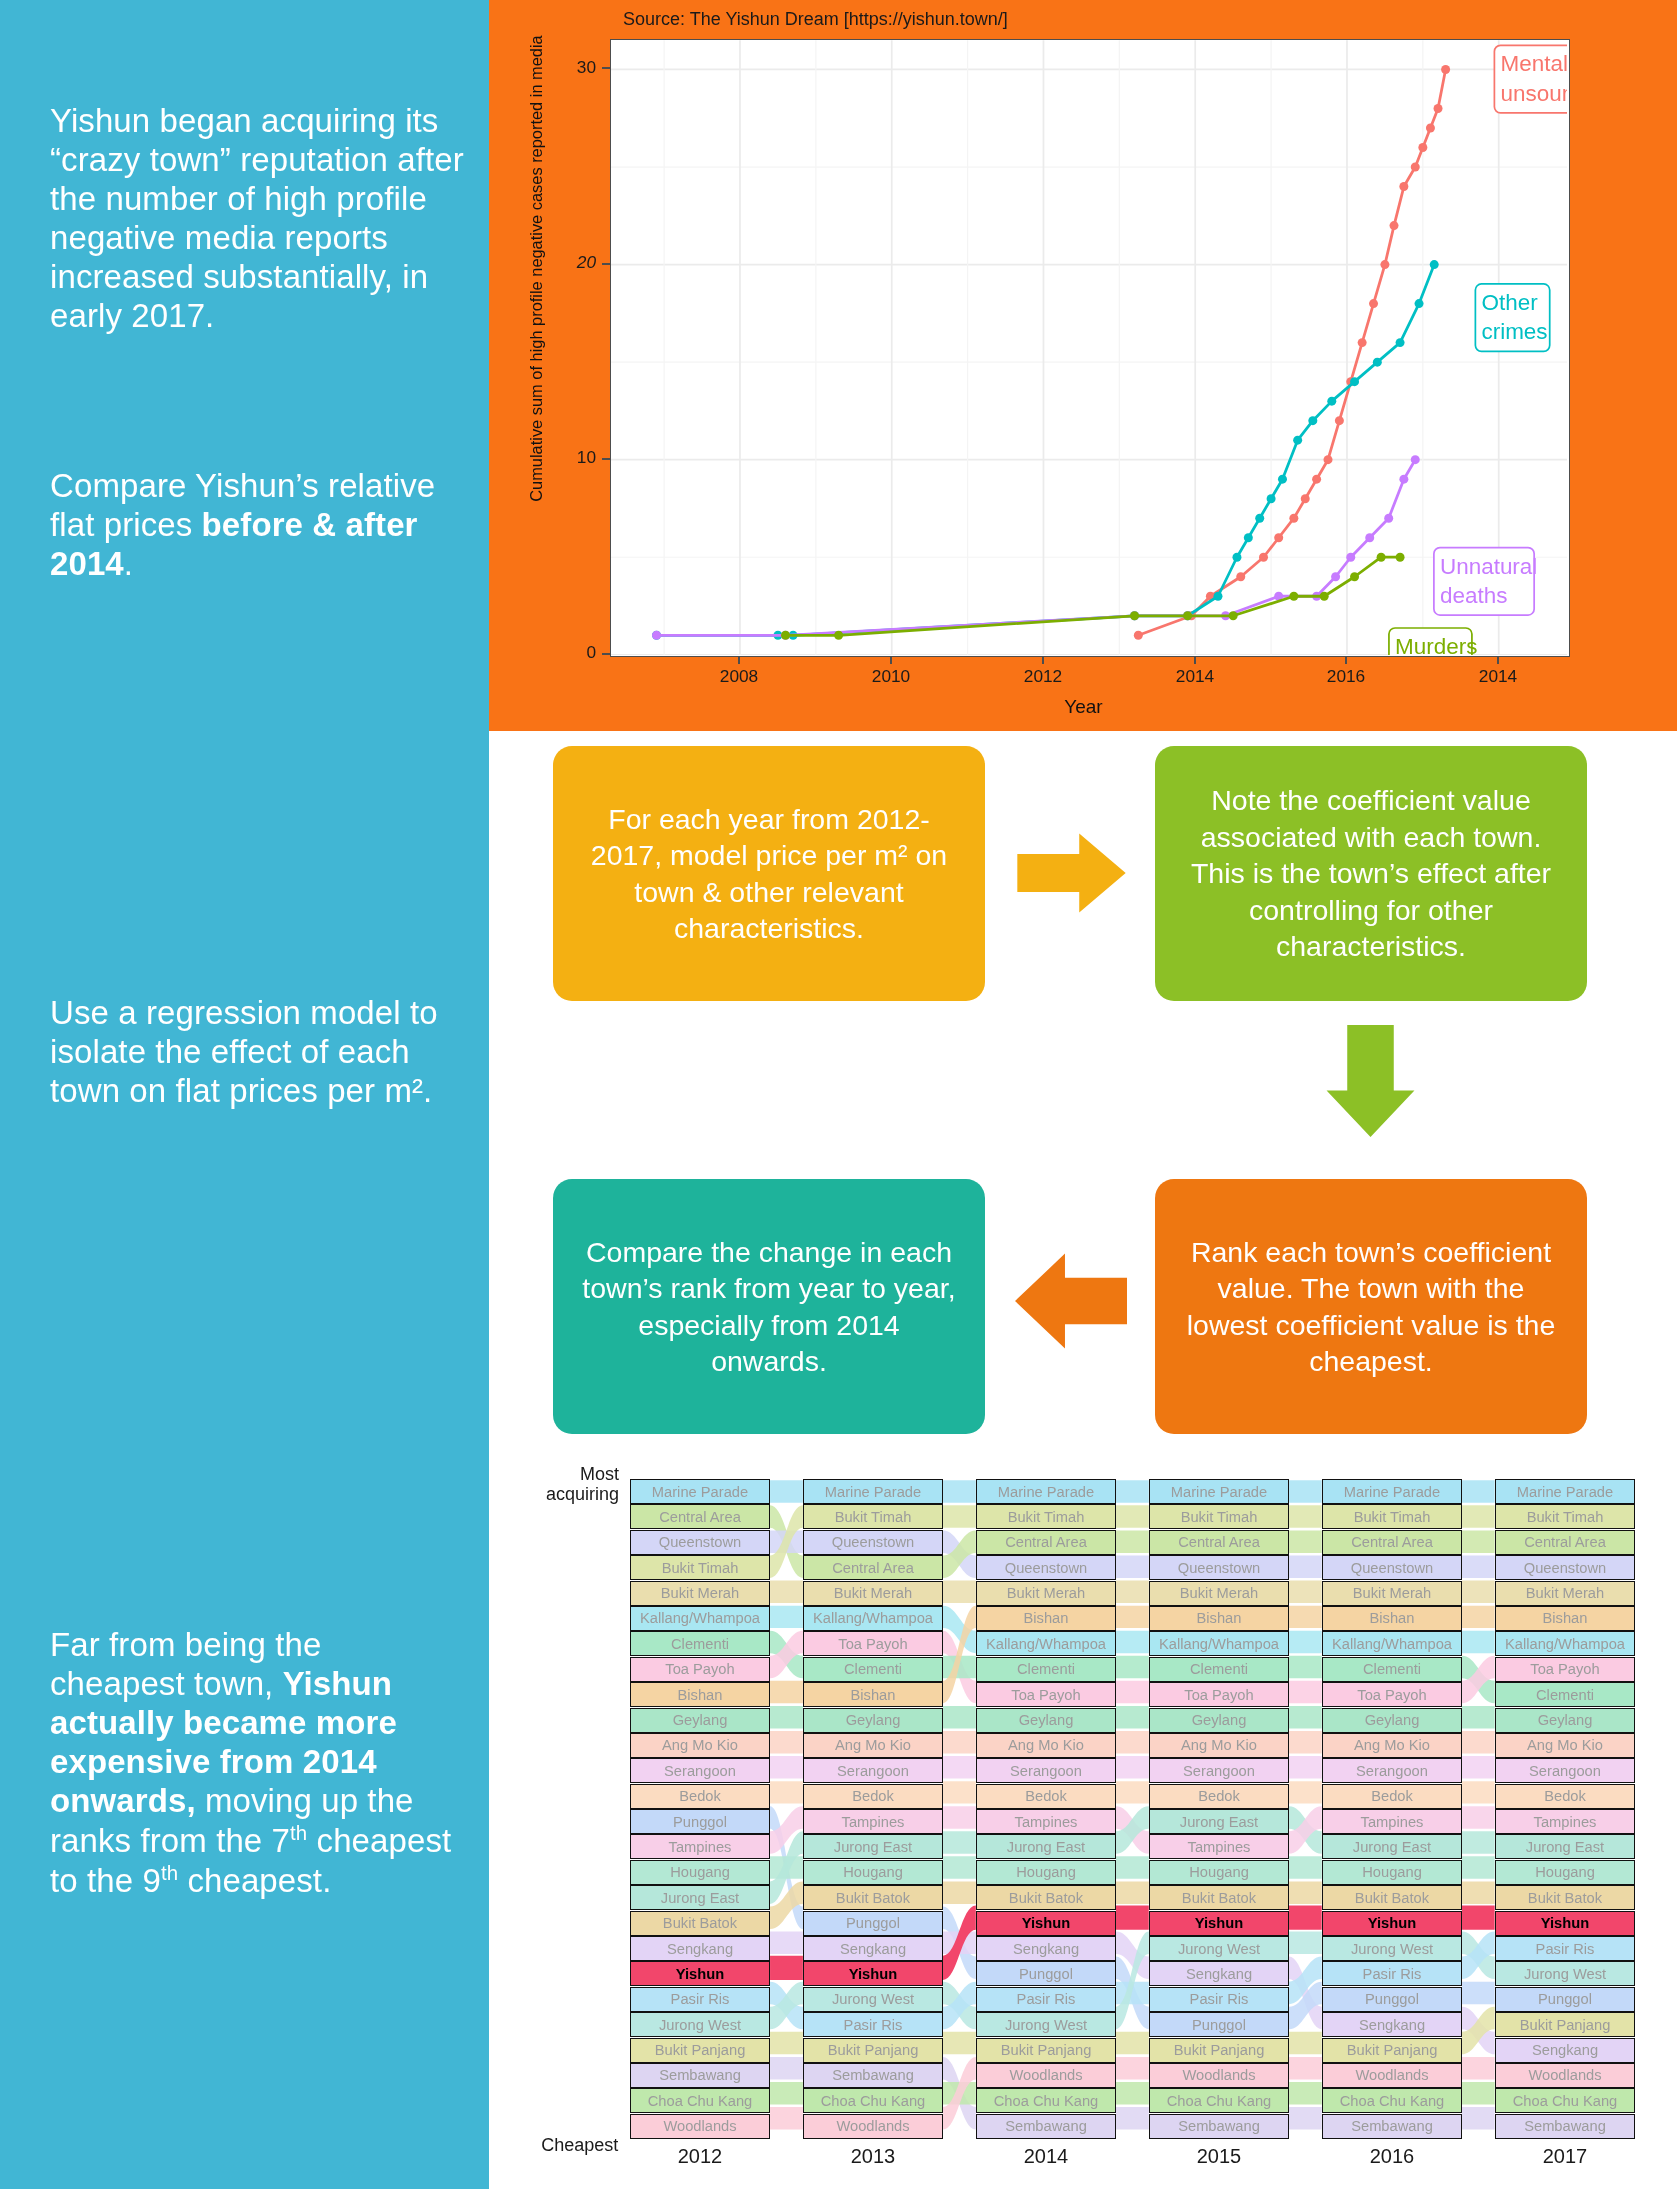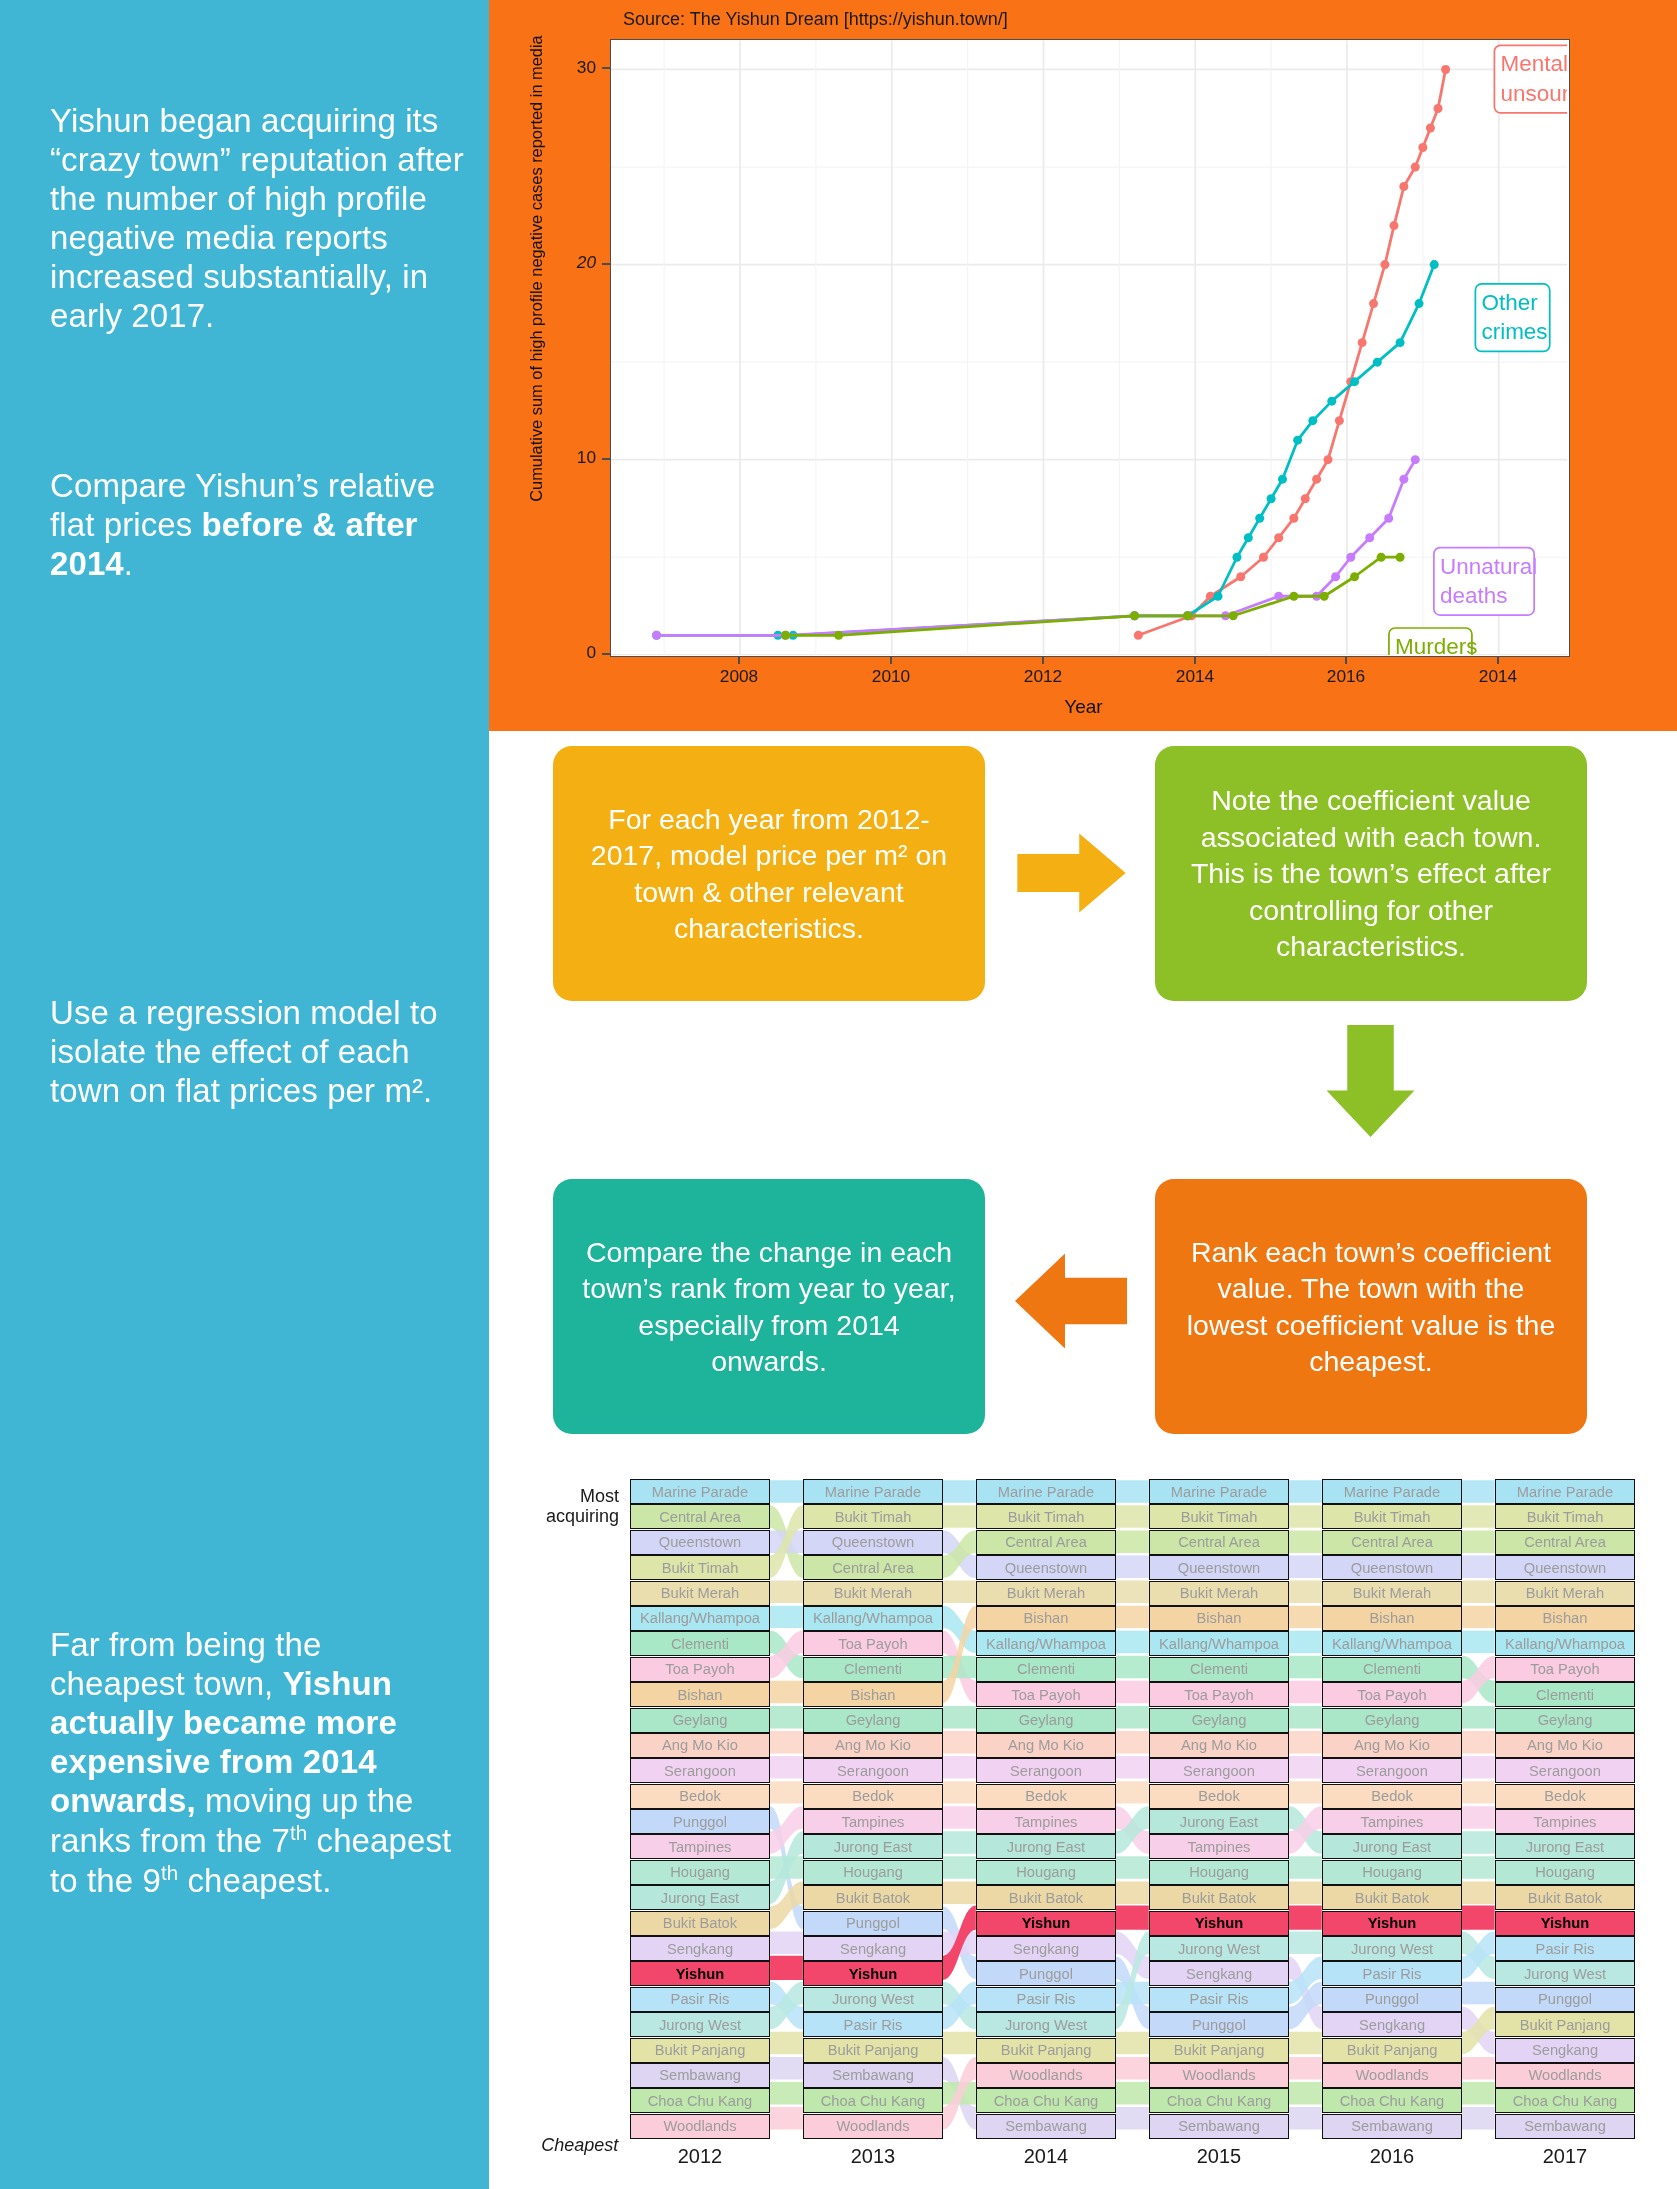--- a/index.html
+++ b/index.html
@@ -102,26 +102,26 @@
 
   
   #bump-block {
     position: absolute;
     left: 489px; top: 1448px;
     width: 1189px; height: 741px;
   }
   #bump-label-top {
     position: absolute; left: 26px; top: 15.6px;
     width: 104px; text-align: right;
-    font-size: 18px; color: #1a1a1a; line-height: 1.12; margin-top: 22px;
+    font-size: 18px; color: #1a1a1a; line-height: 1.12;
   }
   #bump-label-bottom {
     position: absolute; left: 17.3px; top: 687px;
     width: 112px; text-align: right;
-    font-size: 18px; color: #1a1a1a; font-style: italic;
+    font-size: 18px; color: #1a1a1a;
   }
   .bump-col {
     position: absolute;
     top: 31px;
     width: 140px;
   }
   .bump-year {
     position: absolute;
     top: 697px;
     width: 140px; text-align: center;

